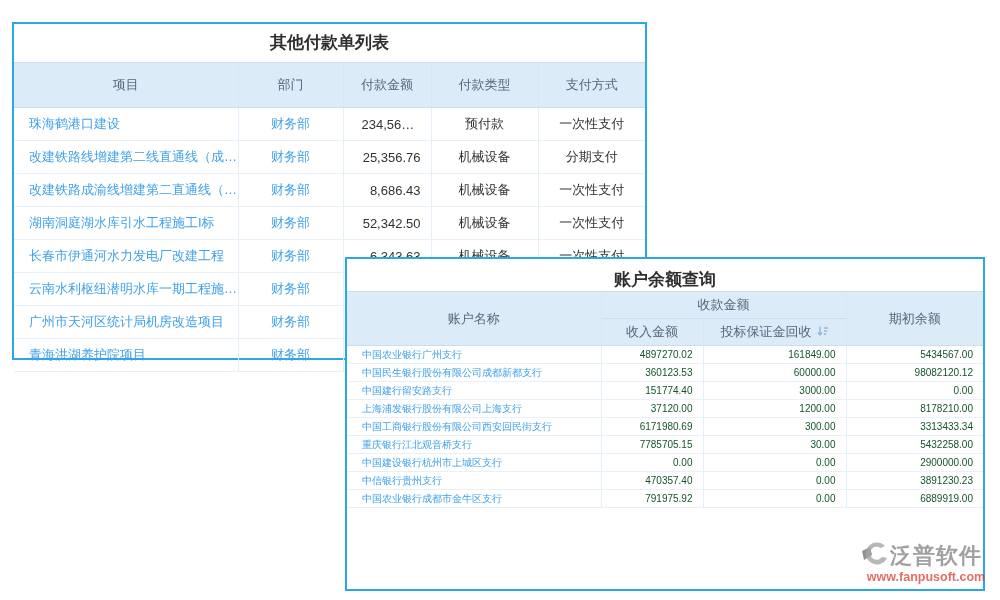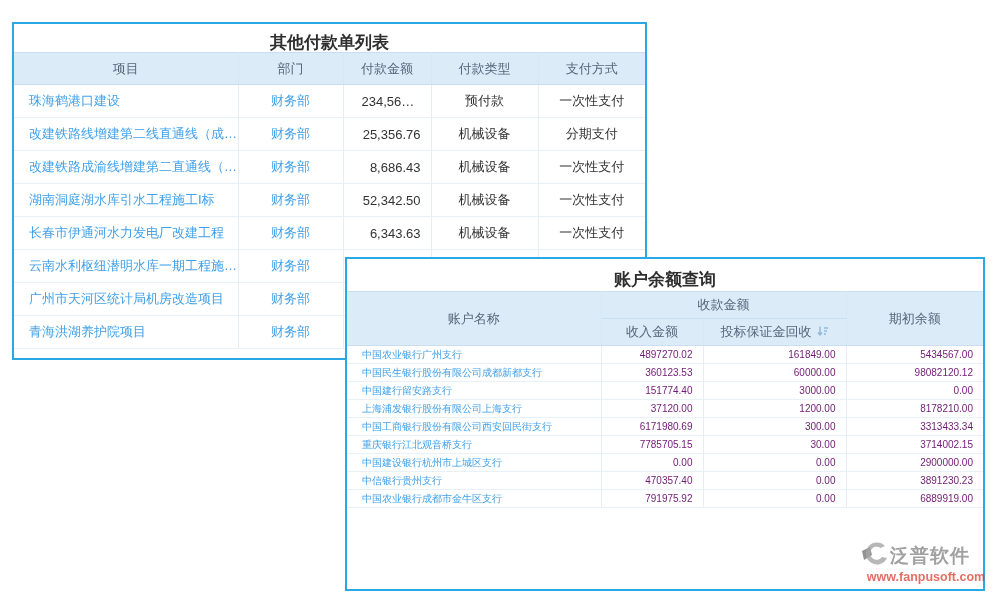--- a/index.html
+++ b/index.html
@@ -5,49 +5,49 @@
   * { margin:0; padding:0; box-sizing:border-box; }
   html,body { width:1000px; height:600px; background:#ffffff;
               font-family:"Liberation Sans","DejaVu Sans",sans-serif; overflow:hidden; }
   .stage { position:relative; width:1000px; height:600px; background:#fff; }
 
   .panel { position:absolute; background:#fff; border:2px solid #2aa7e5; }
   #payment-panel { left:12px; top:22px; width:635px; height:338px; z-index:1; }
   #balance-panel { left:345px; top:257px; width:640px; height:334px; z-index:2; }
 
   .panel-title { text-align:center; font-weight:bold; color:#2e2e2e; font-size:17px; }
-  #payment-panel .panel-title { height:28px; line-height:38px;border-radius:10px; }
+  #payment-panel .panel-title { height:38px; line-height:38px;border-radius:10px; }
   #balance-panel .panel-title { height:32px; line-height:42px; }
 
   table { width:100%; border-collapse:collapse; table-layout:fixed; }
   th { background:#dcebf8; color:#56677a; font-weight:normal; font-size:13px;
        border:1px solid #c9def0; border-left:1px solid #d6e7f5; border-right:1px solid #d6e7f5; }
   td { font-size:13px; color:#333; border-bottom:1px solid #e8f1f8;
        border-left:1px solid #e3eef8; border-right:1px solid #e3eef8;
        overflow:hidden; white-space:nowrap; text-overflow:ellipsis; }
   table tr > *:first-child { border-left:none; }
   table tr > *:last-child { border-right:none; }
 
-  #payment-panel th { height:32px;font-family:Liberation Mono, monospace; }
+  #payment-panel th { height:45px;font-family:Liberation Mono, monospace; }
   #payment-panel td { height:33px; }
   #balance-panel th { height:27px; font-size:13px; }
   #balance-panel td { height:18px; font-size:10px; }
 
   .link { color:#3fa0ea; }
-  .num  { color:#701a75; }
+  .num  { color:#14532d; }
   .t-left   { text-align:left;  padding-left:15px; }
   .t-center { text-align:center; }
   .t-right  { text-align:right; padding-right:10px;padding-left:18px; }
 
   .sort-ic { display:inline-block; vertical-align:-1px; margin-left:5px; }
 
   .watermark { position:absolute; left:860px; top:539px; width:132px; z-index:3;
                opacity:.88; pointer-events:none; text-align:center; }
   .wm-row { display:flex; align-items:center; justify-content:flex-start; }
-  .wm-brand { font-size:19px; font-weight:bold; color:rgba(125,125,125,.82);
+  .wm-brand { font-size:22px; font-weight:bold; color:rgba(125,125,125,.82);
               letter-spacing:1px; white-space:nowrap; }
   .wm-url { font-size:12.5px; font-weight:bold; color:rgba(216,62,48,.85);
             margin-top:-3px; white-space:nowrap; }
 </style>
 </head>
 <body>
 
 <div class="stage">
 
   <div class="panel" id="payment-panel">
@@ -188,21 +188,21 @@
           <tr>
             <td class="t-left link">中国工商银行股份有限公司西安回民街支行</td>
             <td class="t-right num">6171980.69</td>
             <td class="t-right num">300.00</td>
             <td class="t-right num">3313433.34</td>
           </tr>
           <tr>
             <td class="t-left link">重庆银行江北观音桥支行</td>
             <td class="t-right num">7785705.15</td>
             <td class="t-right num">30.00</td>
-            <td class="t-right num">3714002.15</td>
+            <td class="t-right num">5432258.00</td>
           </tr>
           <tr>
             <td class="t-left link">中国建设银行杭州市上城区支行</td>
             <td class="t-right num">0.00</td>
             <td class="t-right num">0.00</td>
             <td class="t-right num">2900000.00</td>
           </tr>
           <tr>
             <td class="t-left link">中信银行贵州支行</td>
             <td class="t-right num">470357.40</td>

